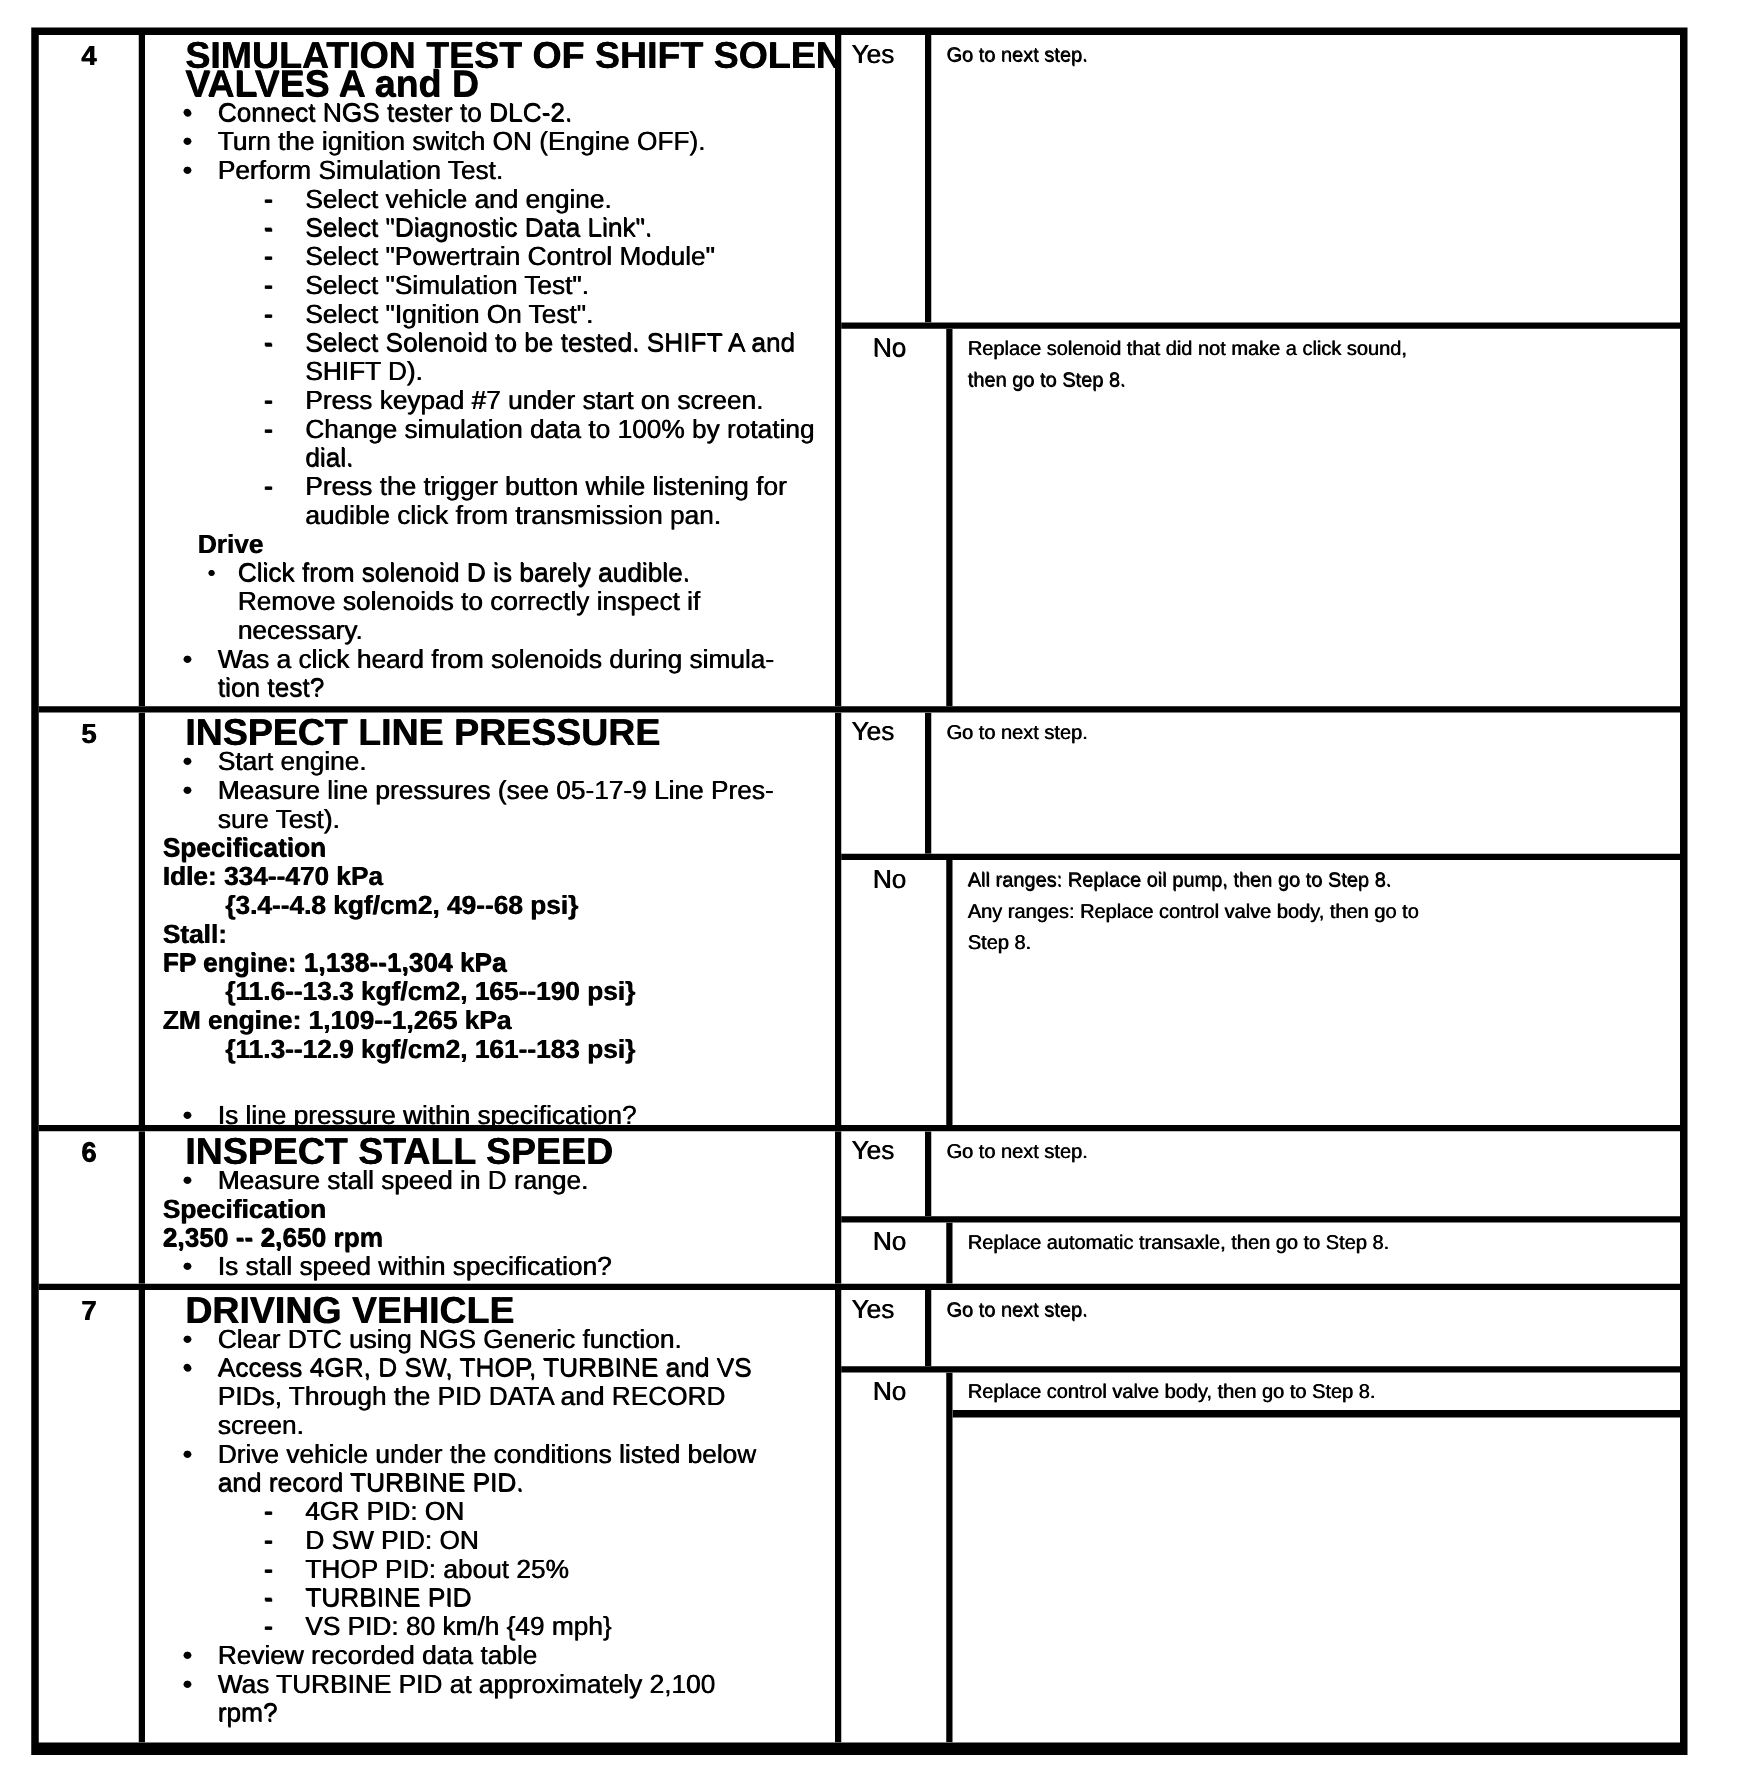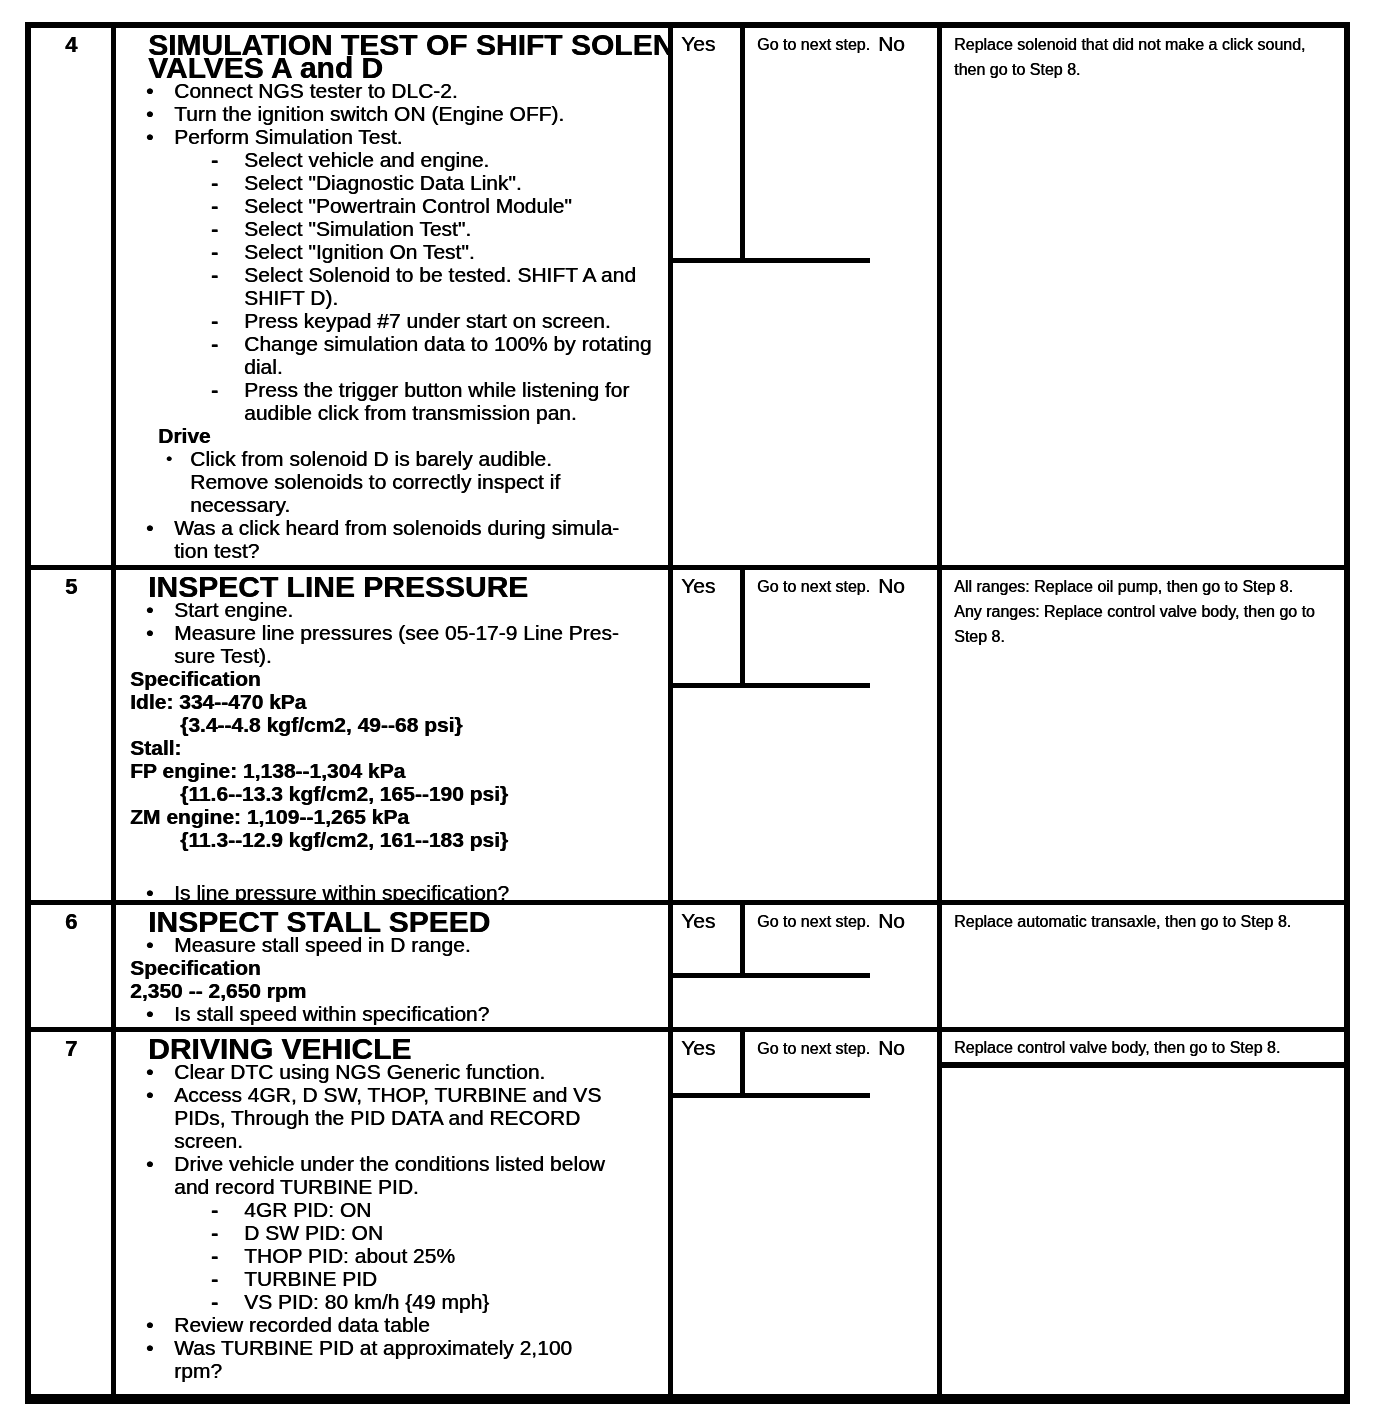--- a/index.html
+++ b/index.html
@@ -19,23 +19,23 @@
   }
   .step-row{display:flex;box-sizing:border-box;border-bottom:5px solid var(--ink,#000);overflow:hidden;}
   .step-row.last{border-bottom:none;}
   .cell{box-sizing:border-box;overflow:hidden;}
   .num{
     width:85px;border-right:5px solid var(--ink,#000);
     text-align:center;padding-top:5px;
     font-weight:700;font-size:22px;line-height:24px;
   }
   .action{width:557px;border-right:5px solid var(--ink,#000);padding-top:5px;}
-  .rightcol{flex:1;display:flex;min-width:0;}
+  .rightcol{flex:1;display:flex;flex-direction:column;min-width:0;}
   .sub-row{display:flex;box-sizing:border-box;border-bottom:5px solid var(--ink,#000);overflow:hidden;}
-  .sub-row:last-child{border-bottom:none;flex:1;}
+  .sub-row:last-child{border-bottom:none;flex:1;margin-left:17px;}
   .yn{width:72px;border-right:5px solid var(--ink,#000);padding:4px 0 0 8px;font-size:21px;line-height:24px;}
   .result{flex:1;display:flex;flex-direction:column;min-width:0;}
   .result-line{line-height:25px;font-size:16px;padding-left:12px;white-space:nowrap;}
   .result-line:first-child{padding-top:4px;}
   .result-band{box-sizing:border-box;height:36px;border-bottom:6px solid var(--ink,#000);overflow:hidden;}
   .result-band .result-line:first-child{padding-top:3px;}
   .result-rest{flex:1;}
   .line{position:relative;line-height:23px;font-size:21px;white-space:nowrap;}
   .marker{position:absolute;top:0;}
   .l-title{font-weight:700;font-size:30px;padding-left:32px;}

